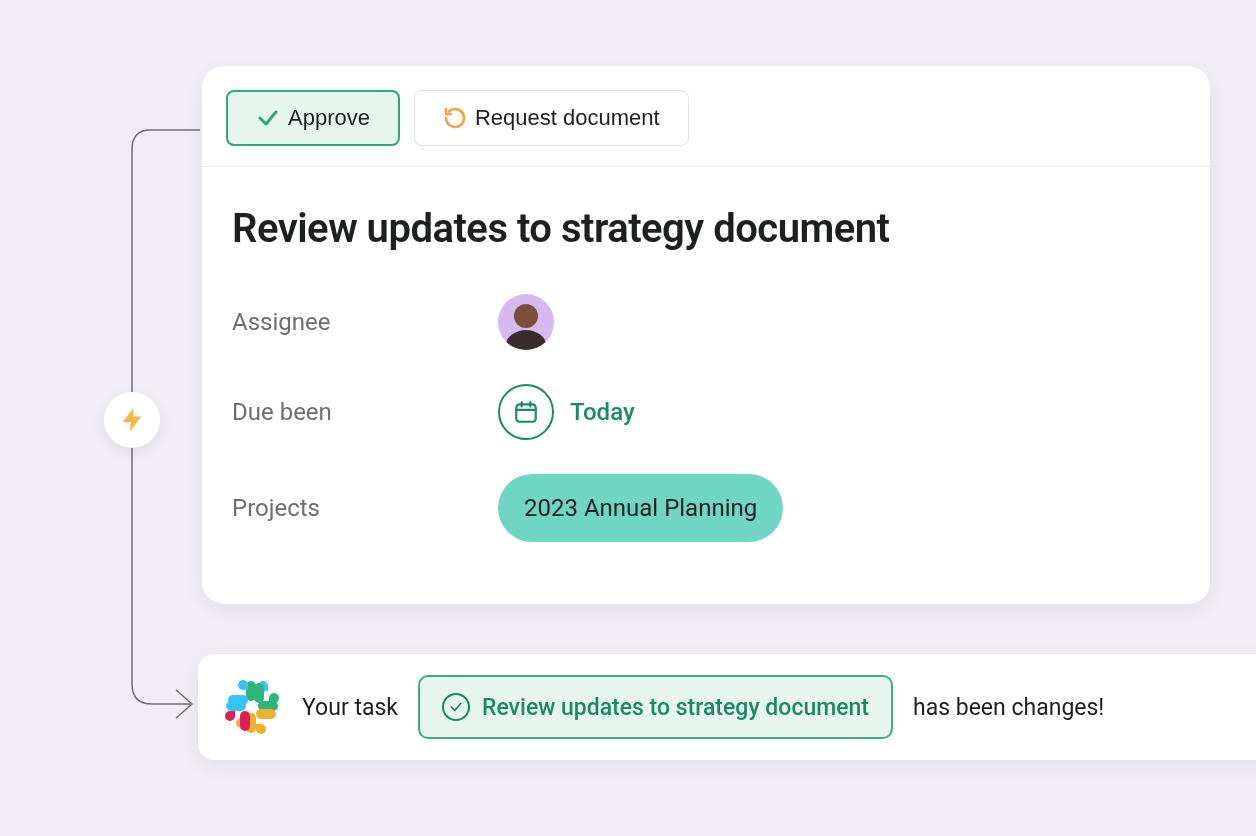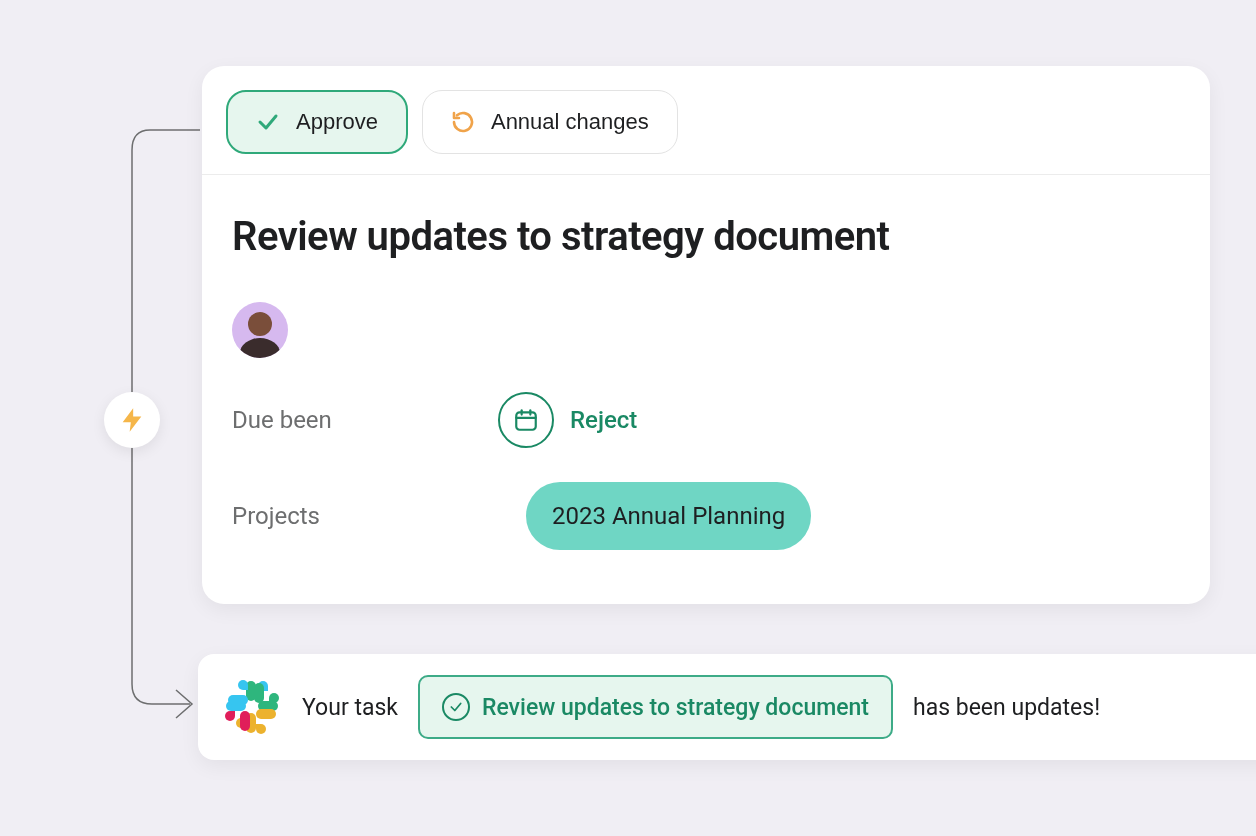--- a/index.html
+++ b/index.html
@@ -27,24 +27,24 @@
   
   .toolbar {
     display: flex;
     gap: 14px;
     padding: 24px 24px 20px 24px;
     border-bottom: 1px solid #ececec;
   }
   .pill-btn {
     display: flex;
     align-items: center;
-    gap: 16px;
-    height: 64px;
+    gap: 8px;
+    height: 56px;
     padding: 0 28px;
-    border-radius: 20px;
+    border-radius: 8px;
     font-size: 22px;
     font-weight: 500;
     background: #ffffff;
     border: 1px solid #e3e3e3;
     cursor: pointer;
     color: #1e1f21;
   }
   .pill-btn.approve {
     background: #e6f6ee;
     border: 2px solid #2fa97a;
@@ -216,53 +216,54 @@
       <span>Approve</span>
     </button>
 
     <button class="pill-btn">
       <span class="ic">
         <svg viewBox="0 0 24 24" fill="none" stroke="#f0a34a" stroke-width="2.6" stroke-linecap="round" stroke-linejoin="round">
           <path d="M3 12 a9 9 0 1 0 3 -6.7"></path>
           <polyline points="3 3 3 8 8 8"></polyline>
         </svg>
       </span>
-      <span>Annual changes</span>
+      <span>Request document</span>
     </button>
 
   </div>
 
   <div class="task-body">
     <h1 class="task-title">Review updates to strategy document</h1>
 
     <div class="field-row">
+      <div class="field-label">Assignee</div>
       <div class="field-value">
         <div class="avatar">
           <div class="avatar-head"></div>
           <div class="avatar-body"></div>
         </div>
       </div>
     </div>
 
     <div class="field-row">
       <div class="field-label">Due been</div>
       <div class="field-value">
         <div class="date-icon-wrap">
           <svg viewBox="0 0 24 24" width="26" height="26" fill="none" stroke="#1a8964" stroke-width="2" stroke-linecap="round" stroke-linejoin="round">
             <rect x="3" y="5" width="18" height="16" rx="3"></rect>
             <line x1="3" y1="10" x2="21" y2="10"></line>
             <line x1="8" y1="3" x2="8" y2="7"></line>
             <line x1="16" y1="3" x2="16" y2="7"></line>
           </svg>
         </div>
-        <span class="date-text">Reject</span>
+        <span class="date-text">Today</span>
       </div>
     </div>
 
-    <div class="field-row" style="margin-bottom:0;gap:28px;">
+    <div class="field-row" style="margin-bottom:0;">
       <div class="field-label">Projects</div>
       <div class="field-value">
         <span class="project-chip">2023 Annual Planning</span>
       </div>
     </div>
   </div>
 </div>
 
 <div class="notif-card">
   <div class="slack-icon">
@@ -296,14 +297,14 @@
 
   <span class="task-ref">
     <span class="checkring">
       <svg viewBox="0 0 24 24" fill="none" stroke="#1a8964" stroke-width="3" stroke-linecap="round" stroke-linejoin="round">
           <polyline points="4 12 10 18 20 6"></polyline>
         </svg>
     </span>
     <span>Review updates to strategy document</span>
   </span>
 
-  <span class="notif-text">has been updates!</span>
+  <span class="notif-text">has been changes!</span>
 </div>
 
 </body></html>

